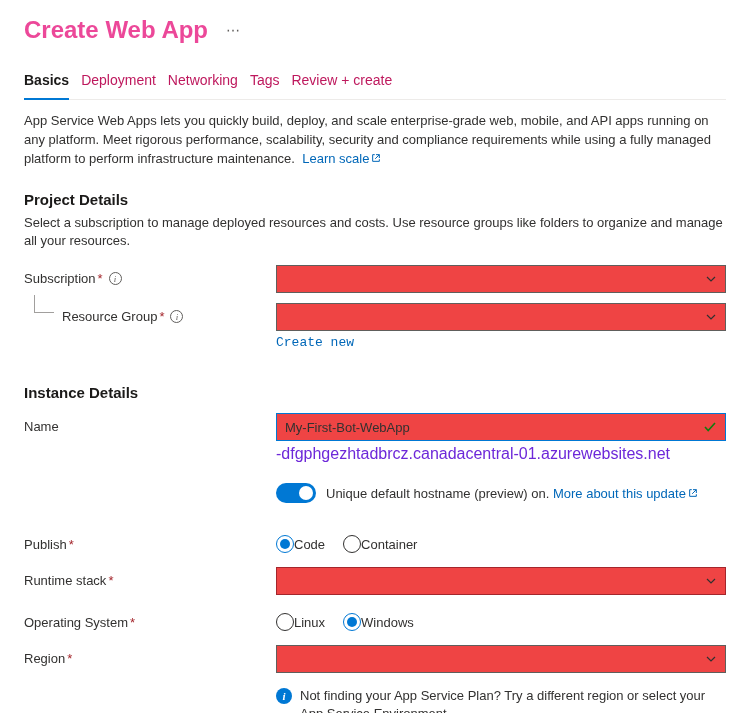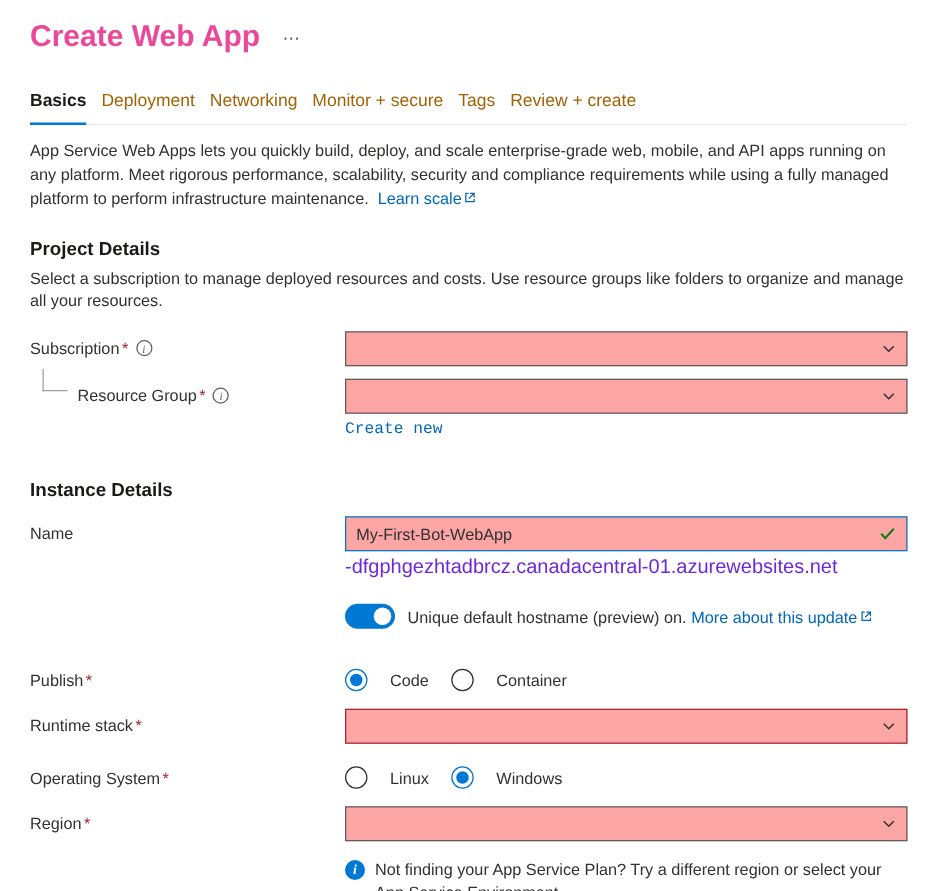--- a/index.html
+++ b/index.html
@@ -35,21 +35,21 @@
   }
   .tabs {
     display: flex;
     gap: 12px;
     border-bottom: 1px solid #edebe9;
     margin-bottom: 12px;
   }
   .tab {
     padding: 0 0 10px 0;
     font-size: 14px;
-    color: #a16207;
+    color: #be185d;
     cursor: pointer;
     border-bottom: 2px solid transparent;
     margin-bottom: -1px;
   }
   .tab.active {
     font-weight: 600;
     border-bottom-color: #0078d4;
     color: #1b1a19;
   }
   .intro {
@@ -121,21 +121,21 @@
     font-style: italic;
     font-family: Georgia, serif;
   }
   .form-ctrl-col {
     flex: 1;
   }
   .select-box, .text-box {
     width: 100%;
     height: 28px;
     border: 1px solid #605e5c;
-    background: #fca5a5;
+    background: #ef4444;
     padding: 0 28px 0 8px;
     font-size: 13px;
     position: relative;
     cursor: pointer;
     display: flex;
     align-items: center;
   }
   .select-box .chev {
     position: absolute;
     right: 8px;
@@ -185,21 +185,21 @@
   }
   .radio-row {
     display: flex;
     gap: 18px;
     align-items: center;
     padding-top: 4px;
   }
   .radio {
     display: flex;
     align-items: center;
-    gap: 18px;
+    gap: 0;
     cursor: pointer;
     font-size: 13px;
   }
   .radio-circle {
     width: 18px; height: 18px;
     border: 1px solid #323130;
     border-radius: 50%;
     display: flex;
     align-items: center;
     justify-content: center;
@@ -243,21 +243,20 @@
 
   <div class="title-row">
     <h1>Create Web App</h1>
     <span class="ellipsis">⋯</span>
   </div>
 
   <div class="tabs">
     <div class="tab active">Basics</div>
     <div class="tab">Deployment</div>
     <div class="tab">Networking</div>
-    <div class="tab">Monitor + secure</div>
     <div class="tab">Tags</div>
     <div class="tab">Review + create</div>
   </div>
 
   <div class="intro">
     <span>App Service Web Apps lets you quickly build, deploy, and scale enterprise-grade web, mobile, and API apps running on any platform. Meet rigorous performance, scalability, security and compliance requirements while using a fully managed platform to perform infrastructure maintenance.</span>
     &nbsp;<a href="#" class="link"><span>Learn scale</span><svg class="ext-icon" viewBox="0 0 12 12">
           <path fill="none" stroke="#0067b8" stroke-width="1.2" d="M4.5 2H2v8h8V7.5M6 2h4v4M10 2L5 7"></path>
         </svg></a>
   </div>

